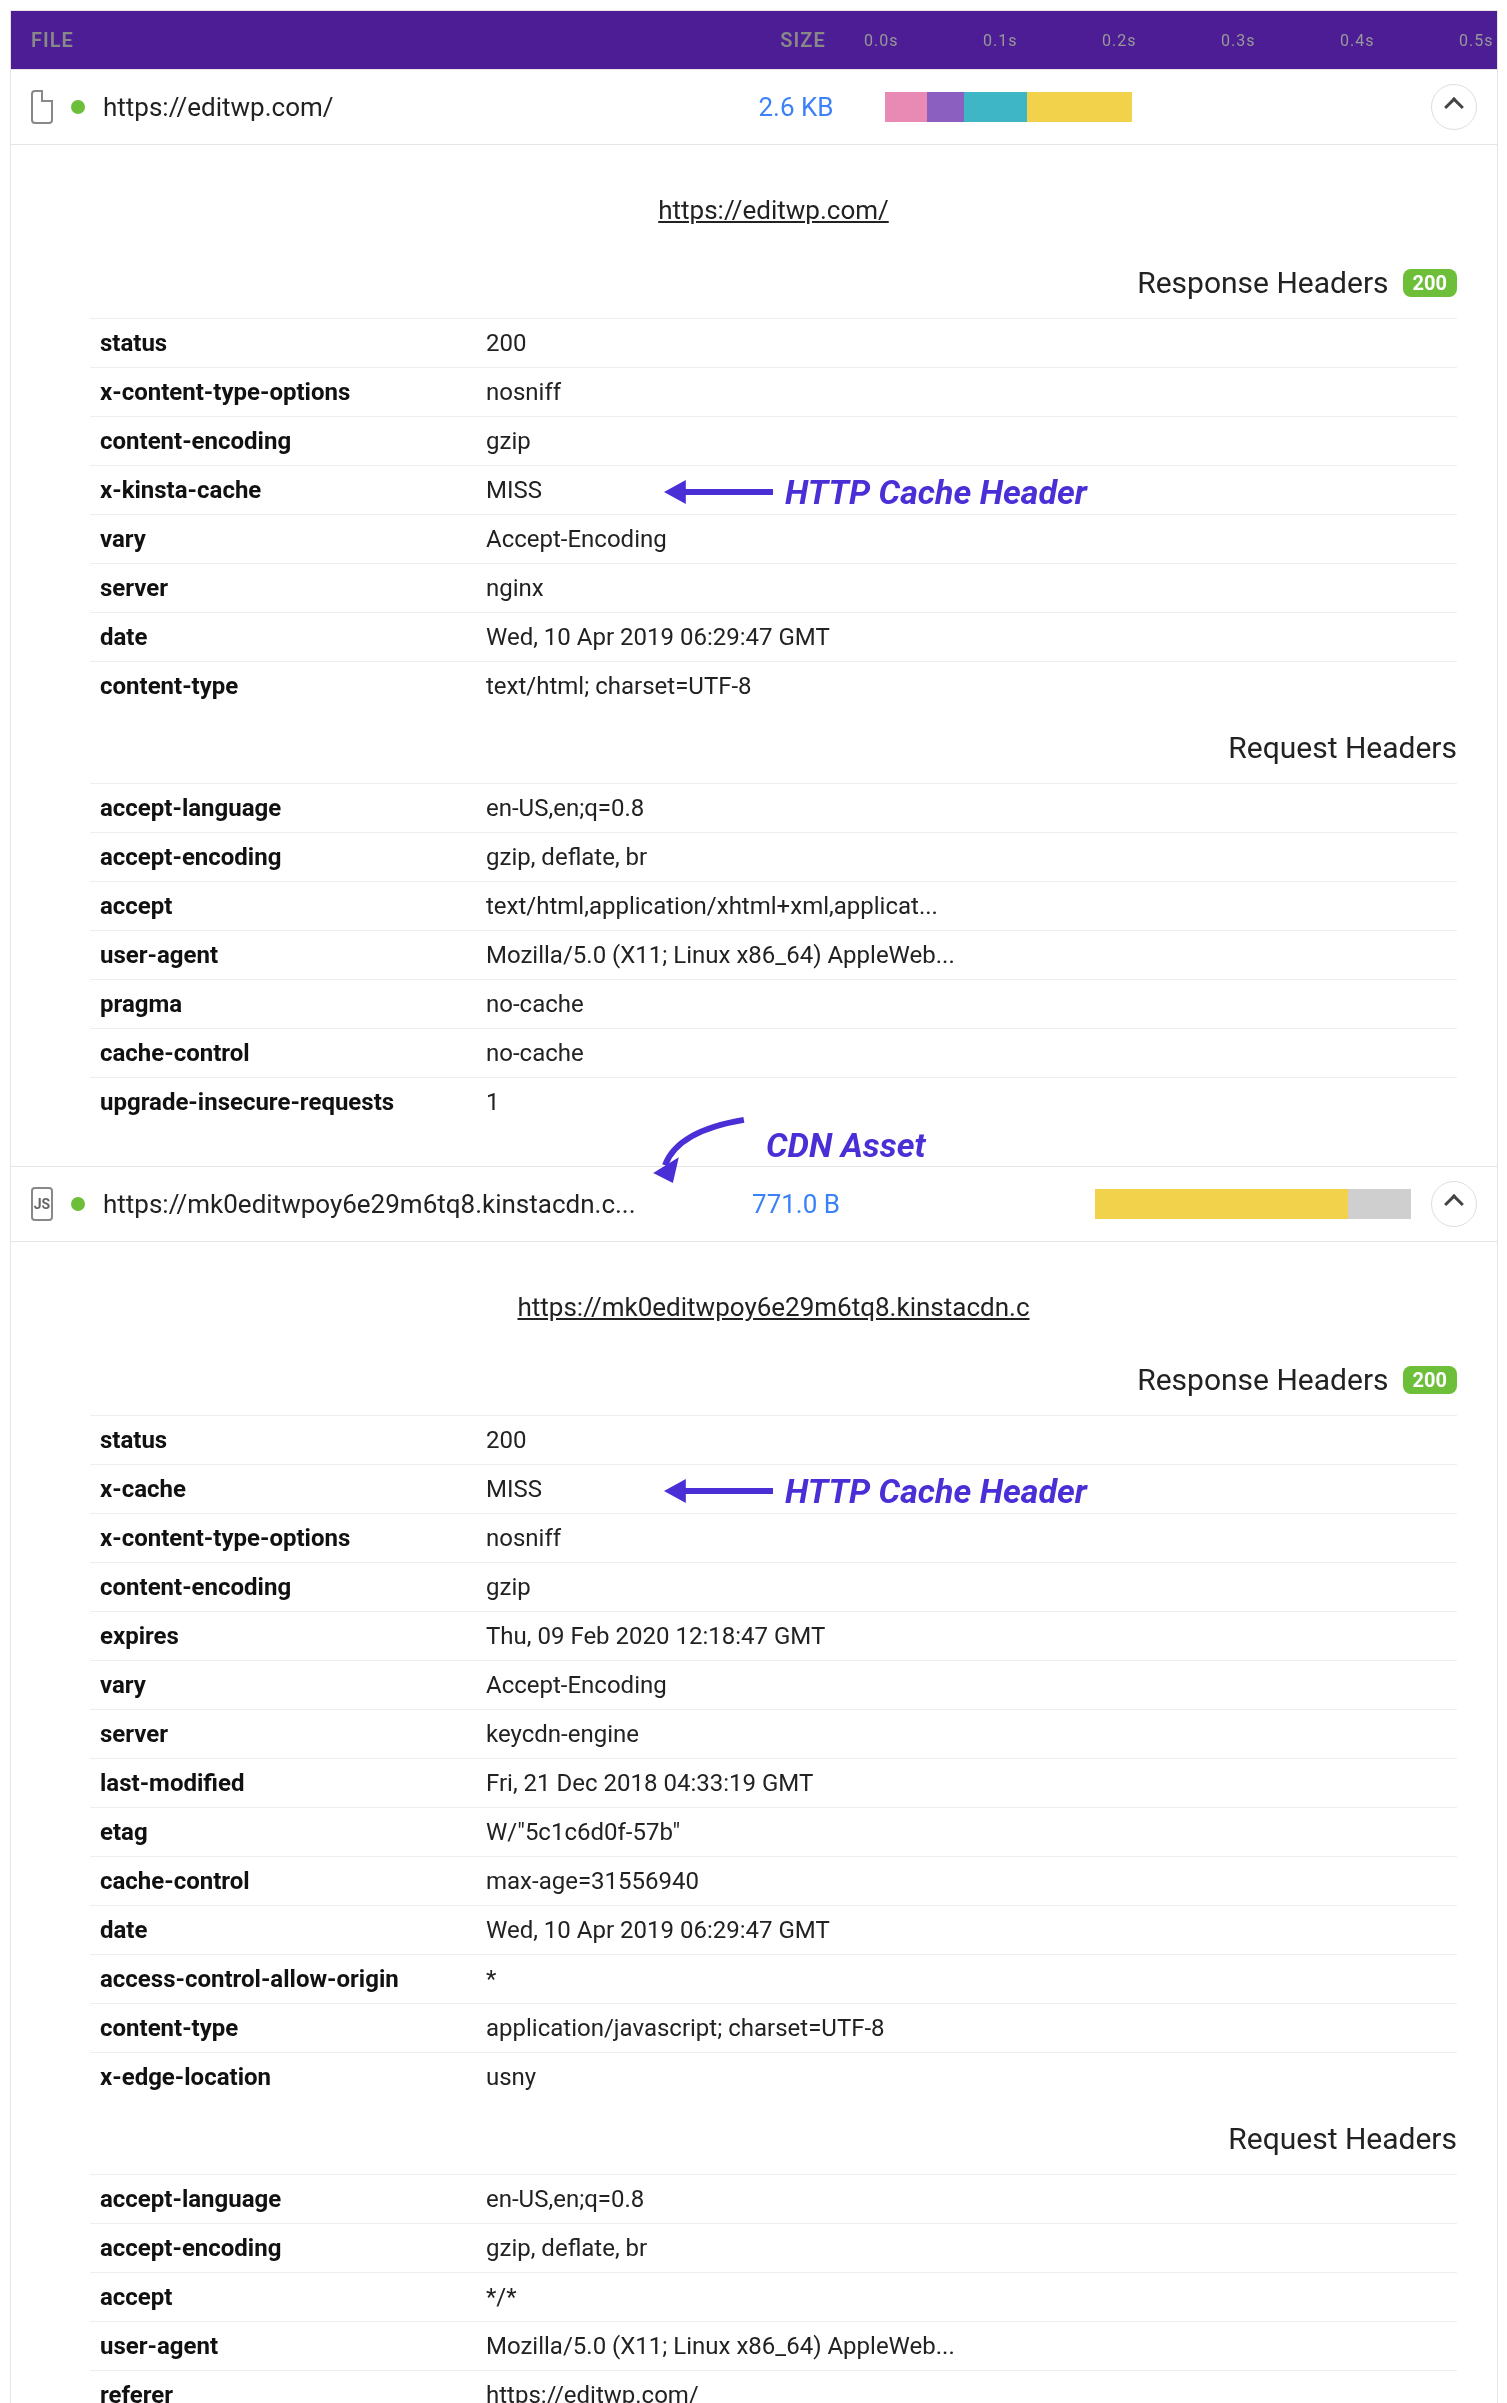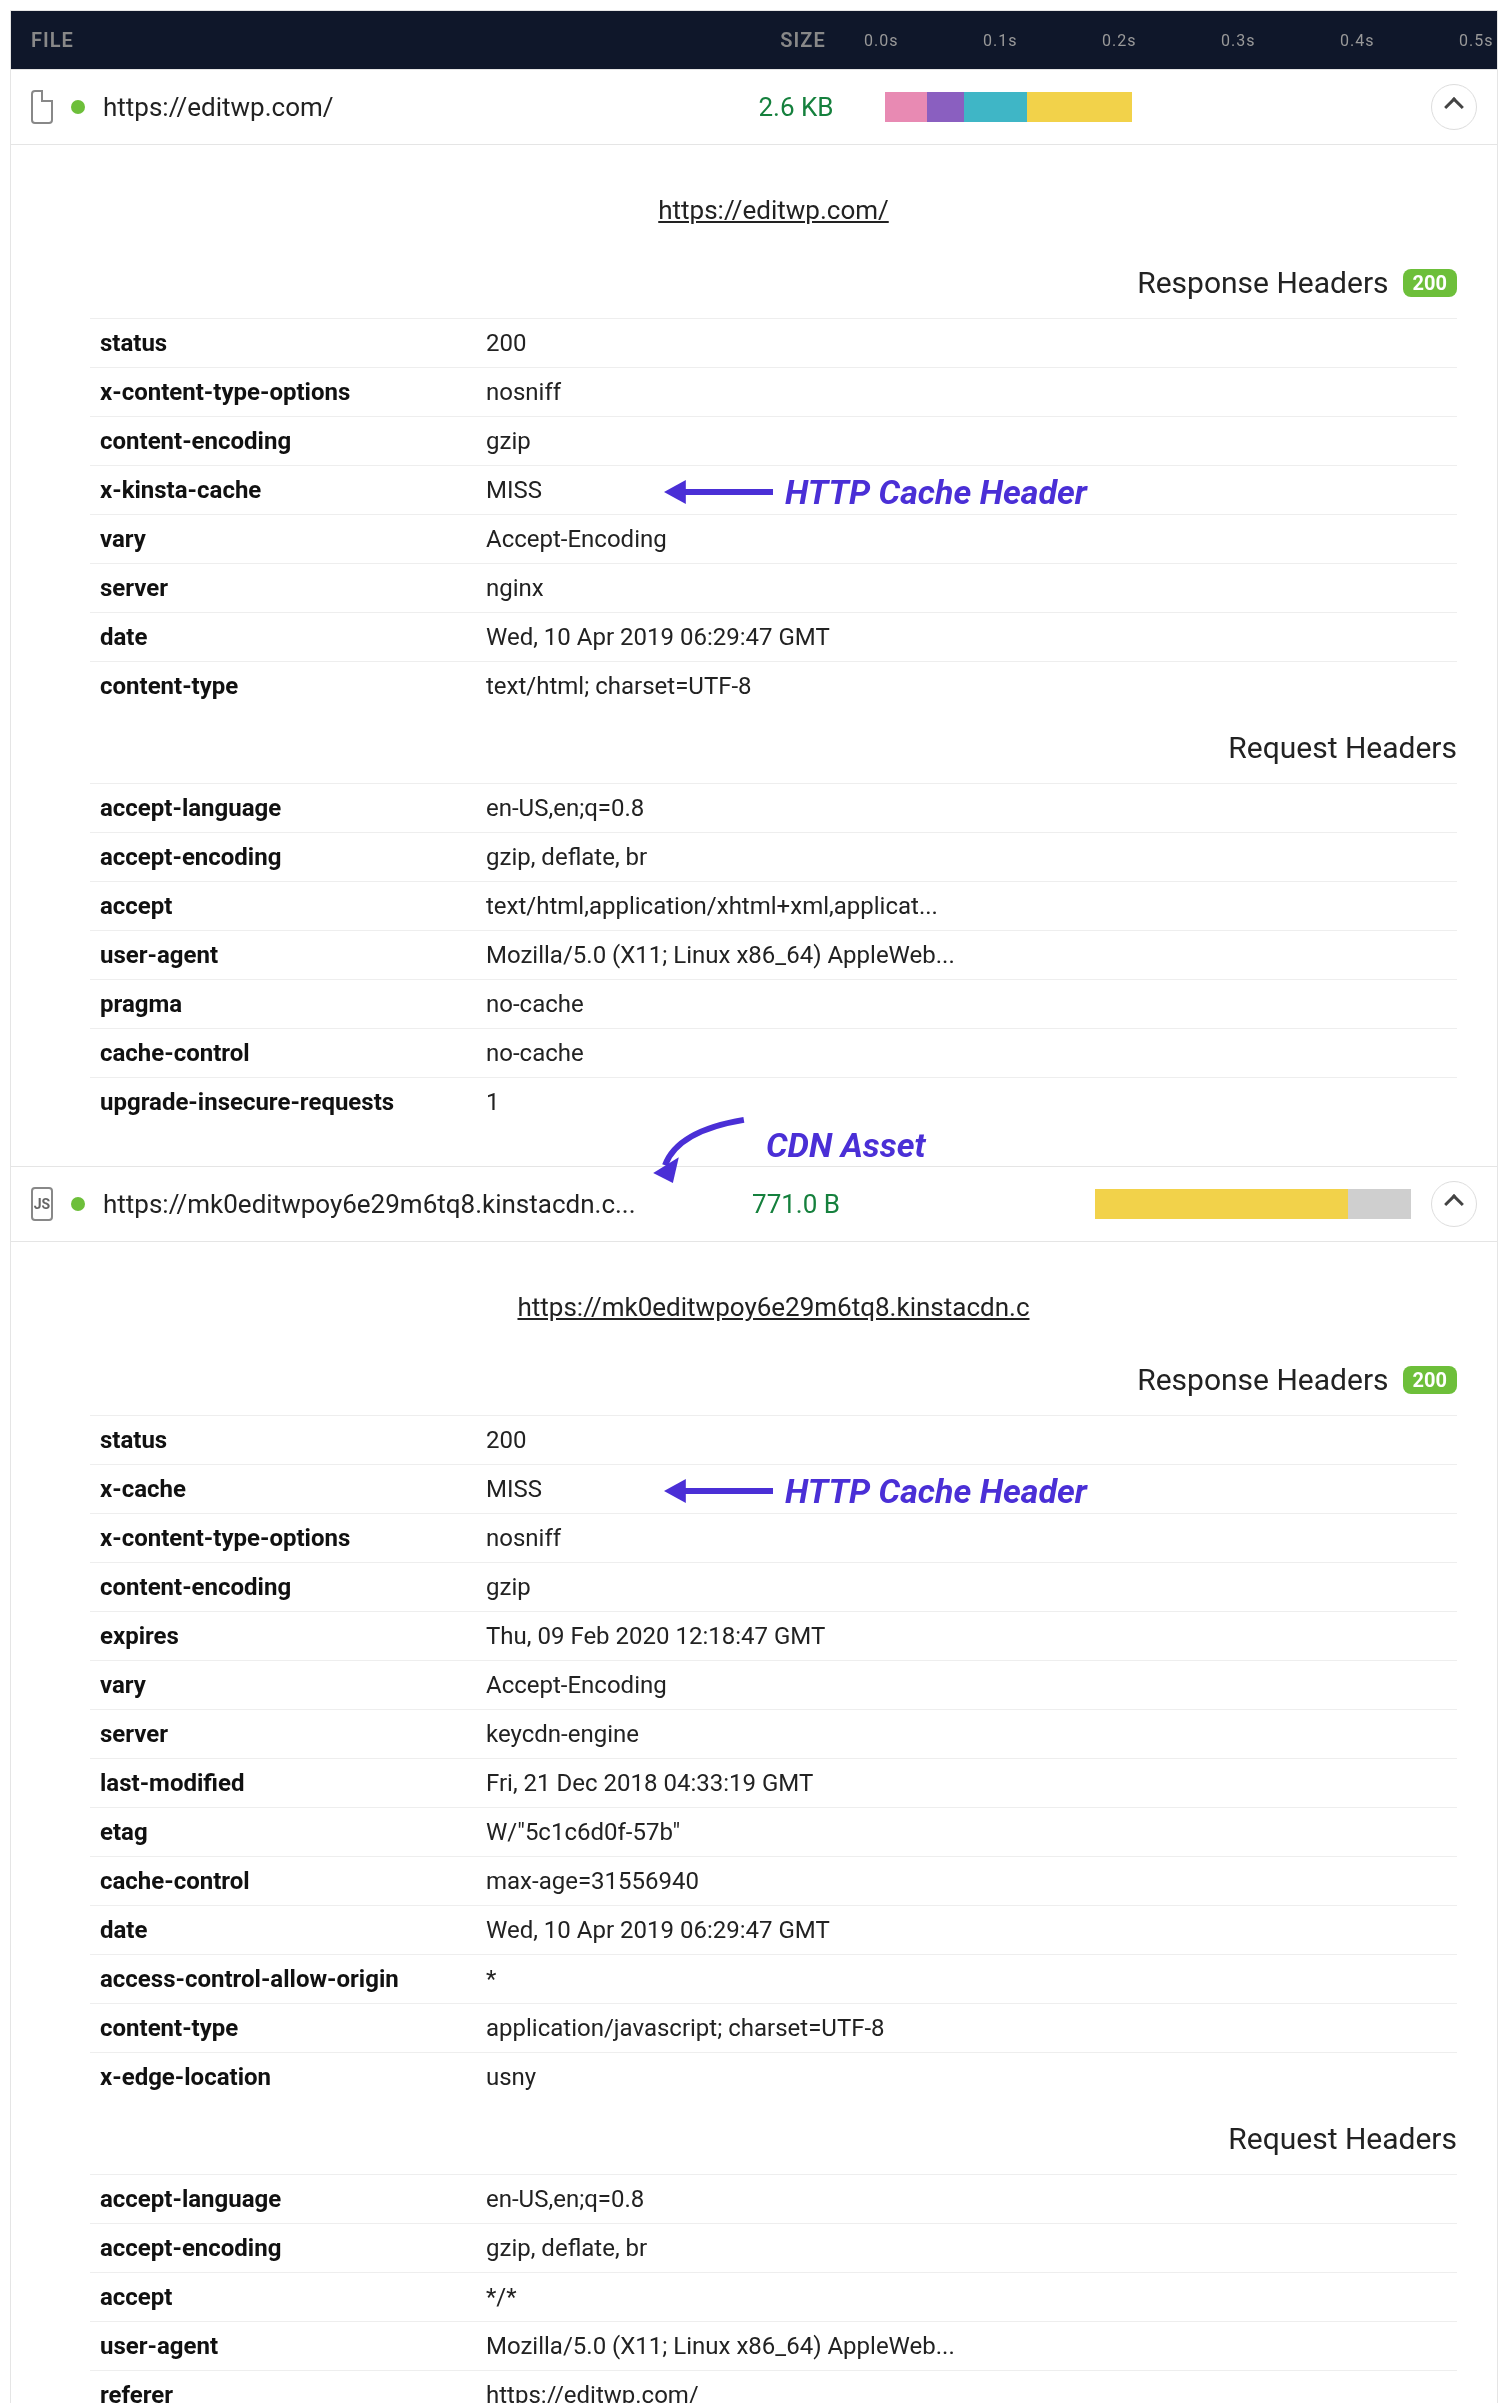--- a/index.html
+++ b/index.html
@@ -1,29 +1,29 @@
 <!DOCTYPE html>
 <html><head>
 <meta charset="utf-8">
 <style>
   * { box-sizing: border-box; margin: 0; padding: 0; }
   body { font-family: -apple-system, BlinkMacSystemFont, "Segoe UI", Roboto, Helvetica, Arial, sans-serif; background:#fff; color:#222; font-size:24px; width:1508px; }
   .frame { border:1px solid #e5e5e5; margin:10px; }
-  .hdr-row { display:flex; align-items:center; background:#0f172a; border-bottom:1px solid #e5e5e5; height:59px; padding:0 20px; font-size:20px; color:#888; letter-spacing:1px; }
+  .hdr-row { display:flex; align-items:center; background:#4c1d95; border-bottom:1px solid #e5e5e5; height:59px; padding:0 20px; font-size:20px; color:#888; letter-spacing:1px; }
   .hdr-file { width:693px; font-weight:600; }
   .hdr-size { width:158px; text-align:center; font-weight:600; }
   .hdr-timeline { flex:1; position:relative; height:100%; }
   .tick { position:absolute; top:50%; transform:translateY(-50%); font-size:16px; color:#999; }
 
   .file-row { display:flex; align-items:center; height:75px; padding:0 20px; border-bottom:1px solid #e5e5e5; background:#fff; position:relative; }
   .ficon { width:22px; height:34px; border:2px solid #888; border-radius:4px; display:flex; align-items:center; justify-content:center; font-size:14px; font-weight:700; color:#666; margin-right:18px; flex-shrink:0; position:relative; }
   .ficon.doc::after{content:"";position:absolute;top:-2px;right:-2px;width:10px;height:10px;border-left:2px solid #888;border-bottom:2px solid #888;background:#fff;}
   .dot { width:14px; height:14px; border-radius:50%; background:#6dbf3a; margin-right:18px; flex-shrink:0; }
   .furl { flex:0 0 614px; font-size:26px; color:#222; white-space:nowrap; overflow:hidden; text-overflow:ellipsis; }
-  .fsize { width:158px; text-align:center; font-size:26px; color:#15803d; }
+  .fsize { width:158px; text-align:center; font-size:26px; color:#3b82f6; }
   .ftimeline { flex:1; height:30px; position:relative; margin:0 10px; }
   .seg { position:absolute; top:0; bottom:0; }
   .chev-btn { width:46px; height:46px; border:1px solid #ddd; border-radius:50%; background:#fff; display:flex; align-items:center; justify-content:center; cursor:pointer; flex-shrink:0; margin-left:10px;}
   .chev { width:14px; height:14px; border-right:3px solid #444; border-bottom:3px solid #444; transform:rotate(-135deg); }
 
   .detail { padding:30px 40px 40px 79px; border-bottom:1px solid #e5e5e5; }
   .detail-url { text-align:center; font-size:26px; text-decoration:underline; margin:20px 0 40px; }
   .sec-title { font-size:30px; font-weight:400; color:#222; margin:20px 0 18px -20px; display:flex; align-items:center; gap:14px;justify-content:flex-end;}
   .badge { background:#6dbf3a; color:#fff; font-size:20px; font-weight:700; padding:2px 10px; border-radius:8px; }
   .kv { display:flex; border-top:1px solid #eee; padding:10px 0 10px 10px; font-size:24px; }

